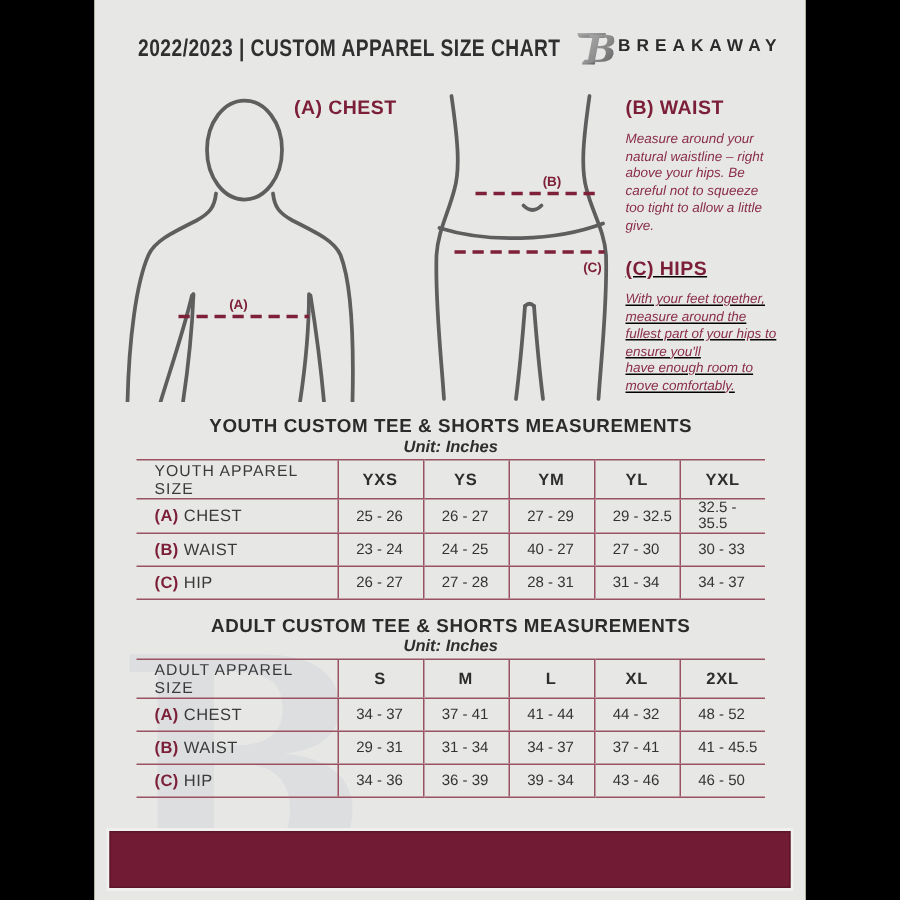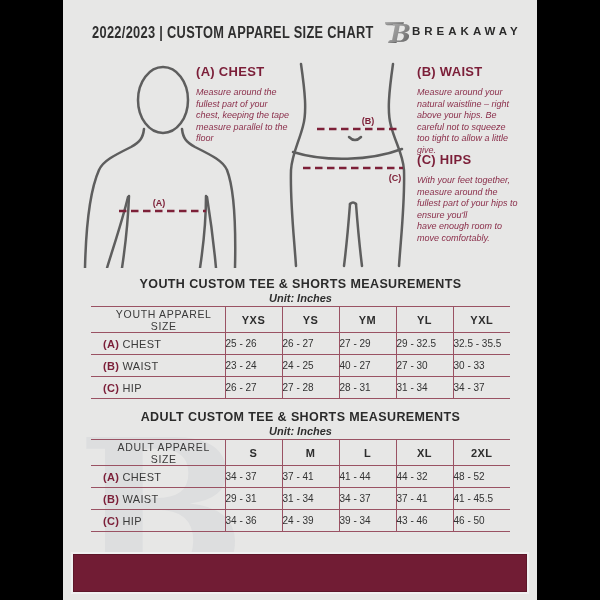--- a/index.html
+++ b/index.html
@@ -29,21 +29,21 @@
   .fig path,.fig ellipse{fill:none;stroke:var(--fig);stroke-width:2.5;stroke-linecap:round;}
   .fig .dash{stroke:#7d2038;stroke-width:2.3;stroke-dasharray:7.5 4.5;stroke-linecap:butt;}
   .fig text{font-family:"Liberation Sans",sans-serif;font-size:9px;font-weight:bold;fill:#7d2038;}
 
   
   .instr{position:absolute;z-index:2;}
   .instr .hd{margin:0 0 8px 0;font-size:13px;font-weight:bold;color:var(--heading);letter-spacing:.3px;}
   .instr .tx{margin:0;font-size:9px;line-height:11.5px;font-style:italic;color:var(--bodytext);white-space:pre-line;}
   .instr.a{left:133px;top:64px;width:98px;}
   .instr.b{left:354px;top:64px;width:100px;}
-  .instr.c{left:354px;top:152px;width:106px;}
+  .instr.c{left:354px;top:171px;width:106px;text-decoration:underline;}
 
   
   .watermark{position:absolute;left:14px;top:413px;z-index:1;font-family:"DejaVu Serif",serif;
              font-weight:bold;font-size:200px;line-height:1;color:#dddedf;}
 
   
   .tbl-title{position:absolute;left:28px;width:419px;text-align:center;font-weight:bold;
              font-size:12.5px;color:#2b2b2b;letter-spacing:.4px;z-index:2;}
   .tbl-unit{position:absolute;left:28px;width:419px;text-align:center;font-size:11px;
             font-style:italic;font-weight:bold;color:#2e2e2e;z-index:2;}
@@ -51,23 +51,23 @@
   .ad-title{top:410px;} .ad-unit{top:425px;}
   .size-table{position:absolute;left:28px;width:419px;border-collapse:collapse;table-layout:fixed;z-index:2;}
   .size-table.youth{top:306px;} .size-table.adult{top:439px;}
   .size-table col.c0{width:134px;}
   .size-table th,.size-table td{border-top:1.5px solid var(--tborder);border-bottom:1.5px solid var(--tborder);
         padding:0;background:transparent;}
   .size-table th:not(.lbl),.size-table td:not(.lbl){border-left:1.5px solid var(--tborder);}
   .size-table thead tr{height:26px;}
   .size-table tbody tr{height:22px;}
   .size-table .lbl{text-align:left;padding-left:12px;}
-  .size-table th.lbl{font-weight:normal;font-size:10.5px;color:#3a3a3a;letter-spacing:.7px;text-align:center;}
+  .size-table th.lbl{font-weight:normal;font-size:10.5px;color:#3a3a3a;letter-spacing:.7px;}
   .size-table th.size{font-size:11px;color:#2d2d2d;letter-spacing:.5px;}
-  .size-table td{font-size:10px;color:#333;}
+  .size-table td{font-size:10px;color:#333;padding-left:12px;}
   .size-table td.lbl{font-size:11px;color:#3a3a3a;letter-spacing:.3px;}
   .pfx{color:var(--heading);font-weight:bold;}
 
   
   .footer-bar{position:absolute;left:10px;top:554px;width:454px;height:38px;background:var(--maroon);
               border:1.5px solid #5d1629;box-shadow:0 0 0 2px #f0f0f1;z-index:2;}
 </style>
 </head>
 <body>
 
@@ -113,21 +113,20 @@
       <path d="M 65 144 C 63 170 61 190 59 206"></path>
       <path d="M 71 144 C 73 170 75 190 77 206"></path>
       <path class="dash" d="M 32 69 H 113"></path>
       <path class="dash" d="M 18 108 H 118"></path>
       <text x="83" y="64" text-anchor="middle">(B)</text>
       <text x="110" y="121" text-anchor="middle">(C)</text>
     </svg>
 
     <div class="instr a">
       <div class="hd">(A) CHEST</div>
-      <p class="tx">Measure around the fullest part of your chest, keeping the tape measure parallel to the floor</p>
     </div>
     <div class="instr b">
       <div class="hd">(B) WAIST</div>
       <p class="tx">Measure around your natural waistline – right above your hips. Be careful not to squeeze too tight to allow a little give.</p>
     </div>
     <div class="instr c">
       <div class="hd">(C) HIPS</div>
       <p class="tx">With your feet together, measure around the fullest part of your hips to ensure you'll
 have enough room to move comfortably.</p>
     </div>
@@ -217,21 +216,21 @@
           <td class="lbl"><span class="pfx">(B)</span> <span>WAIST</span></td>
           <td>29 - 31</td>
           <td>31 - 34</td>
           <td>34 - 37</td>
           <td>37 - 41</td>
           <td>41 - 45.5</td>
         </tr>
         <tr>
           <td class="lbl"><span class="pfx">(C)</span> <span>HIP</span></td>
           <td>34 - 36</td>
-          <td>24 - 39</td>
+          <td>36 - 39</td>
           <td>39 - 34</td>
           <td>43 - 46</td>
           <td>46 - 50</td>
         </tr>
       </tbody>
     </table>
 
     <div class="footer-bar"></div>
   </div>
 </div>

